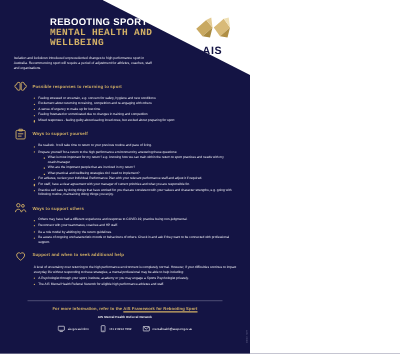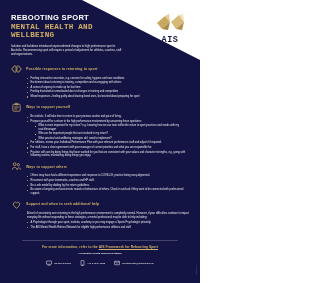--- a/index.html
+++ b/index.html
@@ -19,33 +19,33 @@
   
   .wedge {
     position:absolute; top:0; right:0;
     width:118px; height:60px;
     background:#ffffff;
     clip-path:polygon(100% 0, 100% 100%, 0 0);
     z-index:1;
   }
   
   .header { position:relative; z-index:2; padding:14px 0 0 11px; }
-  .title { width:105px; }
+  .title { width:105px;margin-left:29px; }
   .title .l1, .title .l2, .title .l3 {
     font-size:7.6px; font-weight:700; letter-spacing:.25px;
     line-height:8.6px; text-transform:uppercase;
   }
   .title .l1 { color:#ffffff; }
   .title .l2, .title .l3 { color:#d2b066;font-family:Liberation Mono, monospace; }
   .intro {
     width:112px; margin-top:5px;
     font-size:2.7px; line-height:3.9px; color:#e8e8f0;
   }
   
-  .logo { position:absolute; top:13px; right:12px; z-index:3; width:36px; text-align:center;font-family:Liberation Mono, monospace; }
+  .logo { position:absolute; top:13px; right:12px; z-index:3; width:36px; text-align:center; }
   .logo svg { display:block; margin:0 auto; }
   .logo .wordmark {
     font-size:8.5px; font-weight:700; color:#141444;
     letter-spacing:.6px; margin-top:1px; line-height:9px;
   }
   
   .content { position:relative; z-index:2; padding:7px 10px 0 11px; }
   .section { margin-bottom:3.2px; }
   .sec-head { display:flex; align-items:center; gap:4px; margin-bottom:2.2px; }
   .sec-icon { width:11px; height:11px; flex:0 0 11px; }

